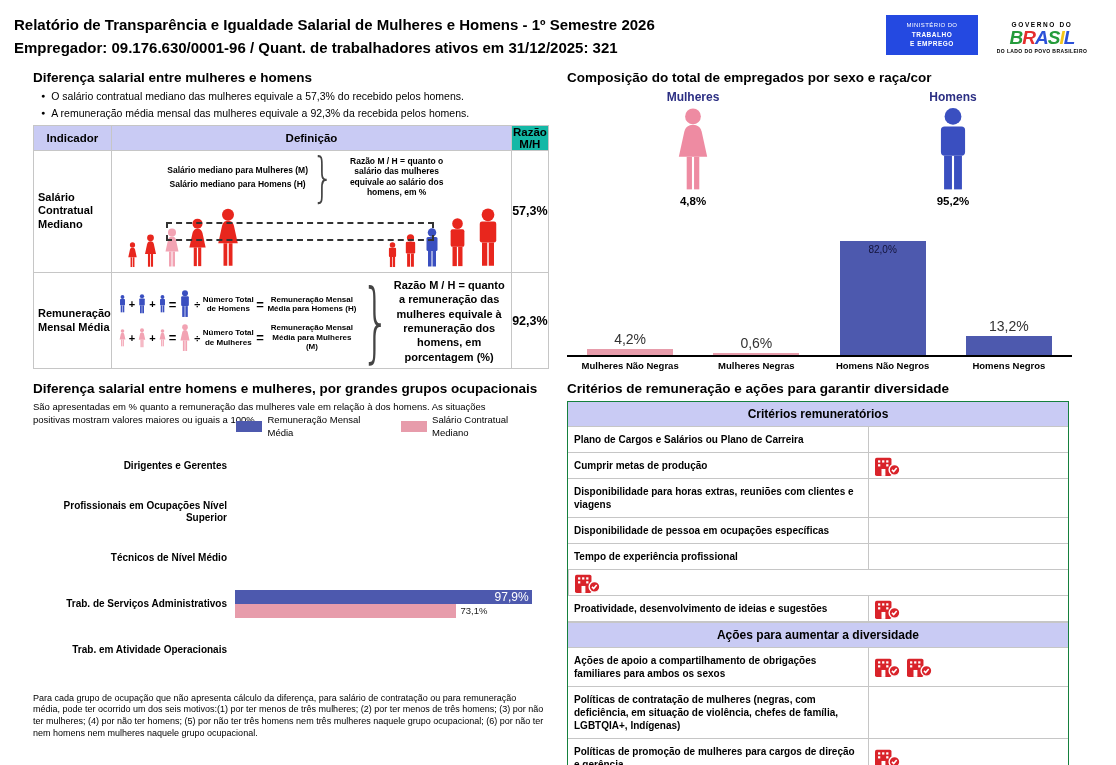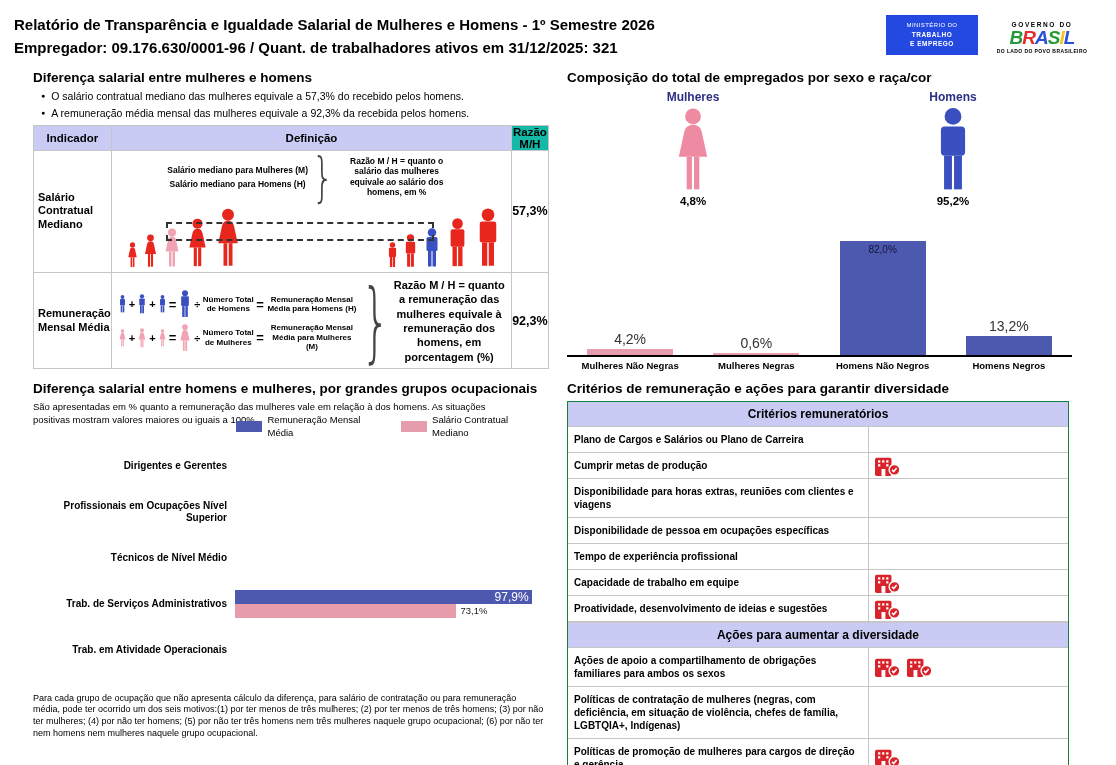--- a/index.html
+++ b/index.html
@@ -492,21 +492,20 @@
         </div>
         <div class="crit-row">
           <div class="crit-label">Disponibilidade de pessoa em ocupações específicas</div>
           <div class="crit-icons"></div>
         </div>
         <div class="crit-row">
           <div class="crit-label">Tempo de experiência profissional</div>
           <div class="crit-icons"></div>
         </div>
         <div class="crit-row">
-          <div class="crit-label">Capacidade de trabalho em equipe</div>
           <div class="crit-icons">
             <svg class="bld" width="26" height="21" viewBox="0 0 30 24">
                 <rect x="0" y="3" width="19" height="21" rx="2" fill="#d9232a"></rect>
                 <rect x="3.5" y="6" width="2.6" height="2.6" fill="#fff"></rect>
                 <rect x="8.2" y="6" width="2.6" height="2.6" fill="#fff"></rect>
                 <rect x="12.9" y="6" width="2.6" height="2.6" fill="#fff"></rect>
                 <rect x="3.5" y="10.5" width="2.6" height="2.6" fill="#fff"></rect>
                 <rect x="12.9" y="10.5" width="2.6" height="2.6" fill="#fff"></rect>
                 <rect x="7.5" y="16" width="4.5" height="8" fill="#fff"></rect>
                 <circle cx="22.5" cy="17" r="6.2" fill="#d9232a" stroke="#fff" stroke-width="1.6"></circle>

